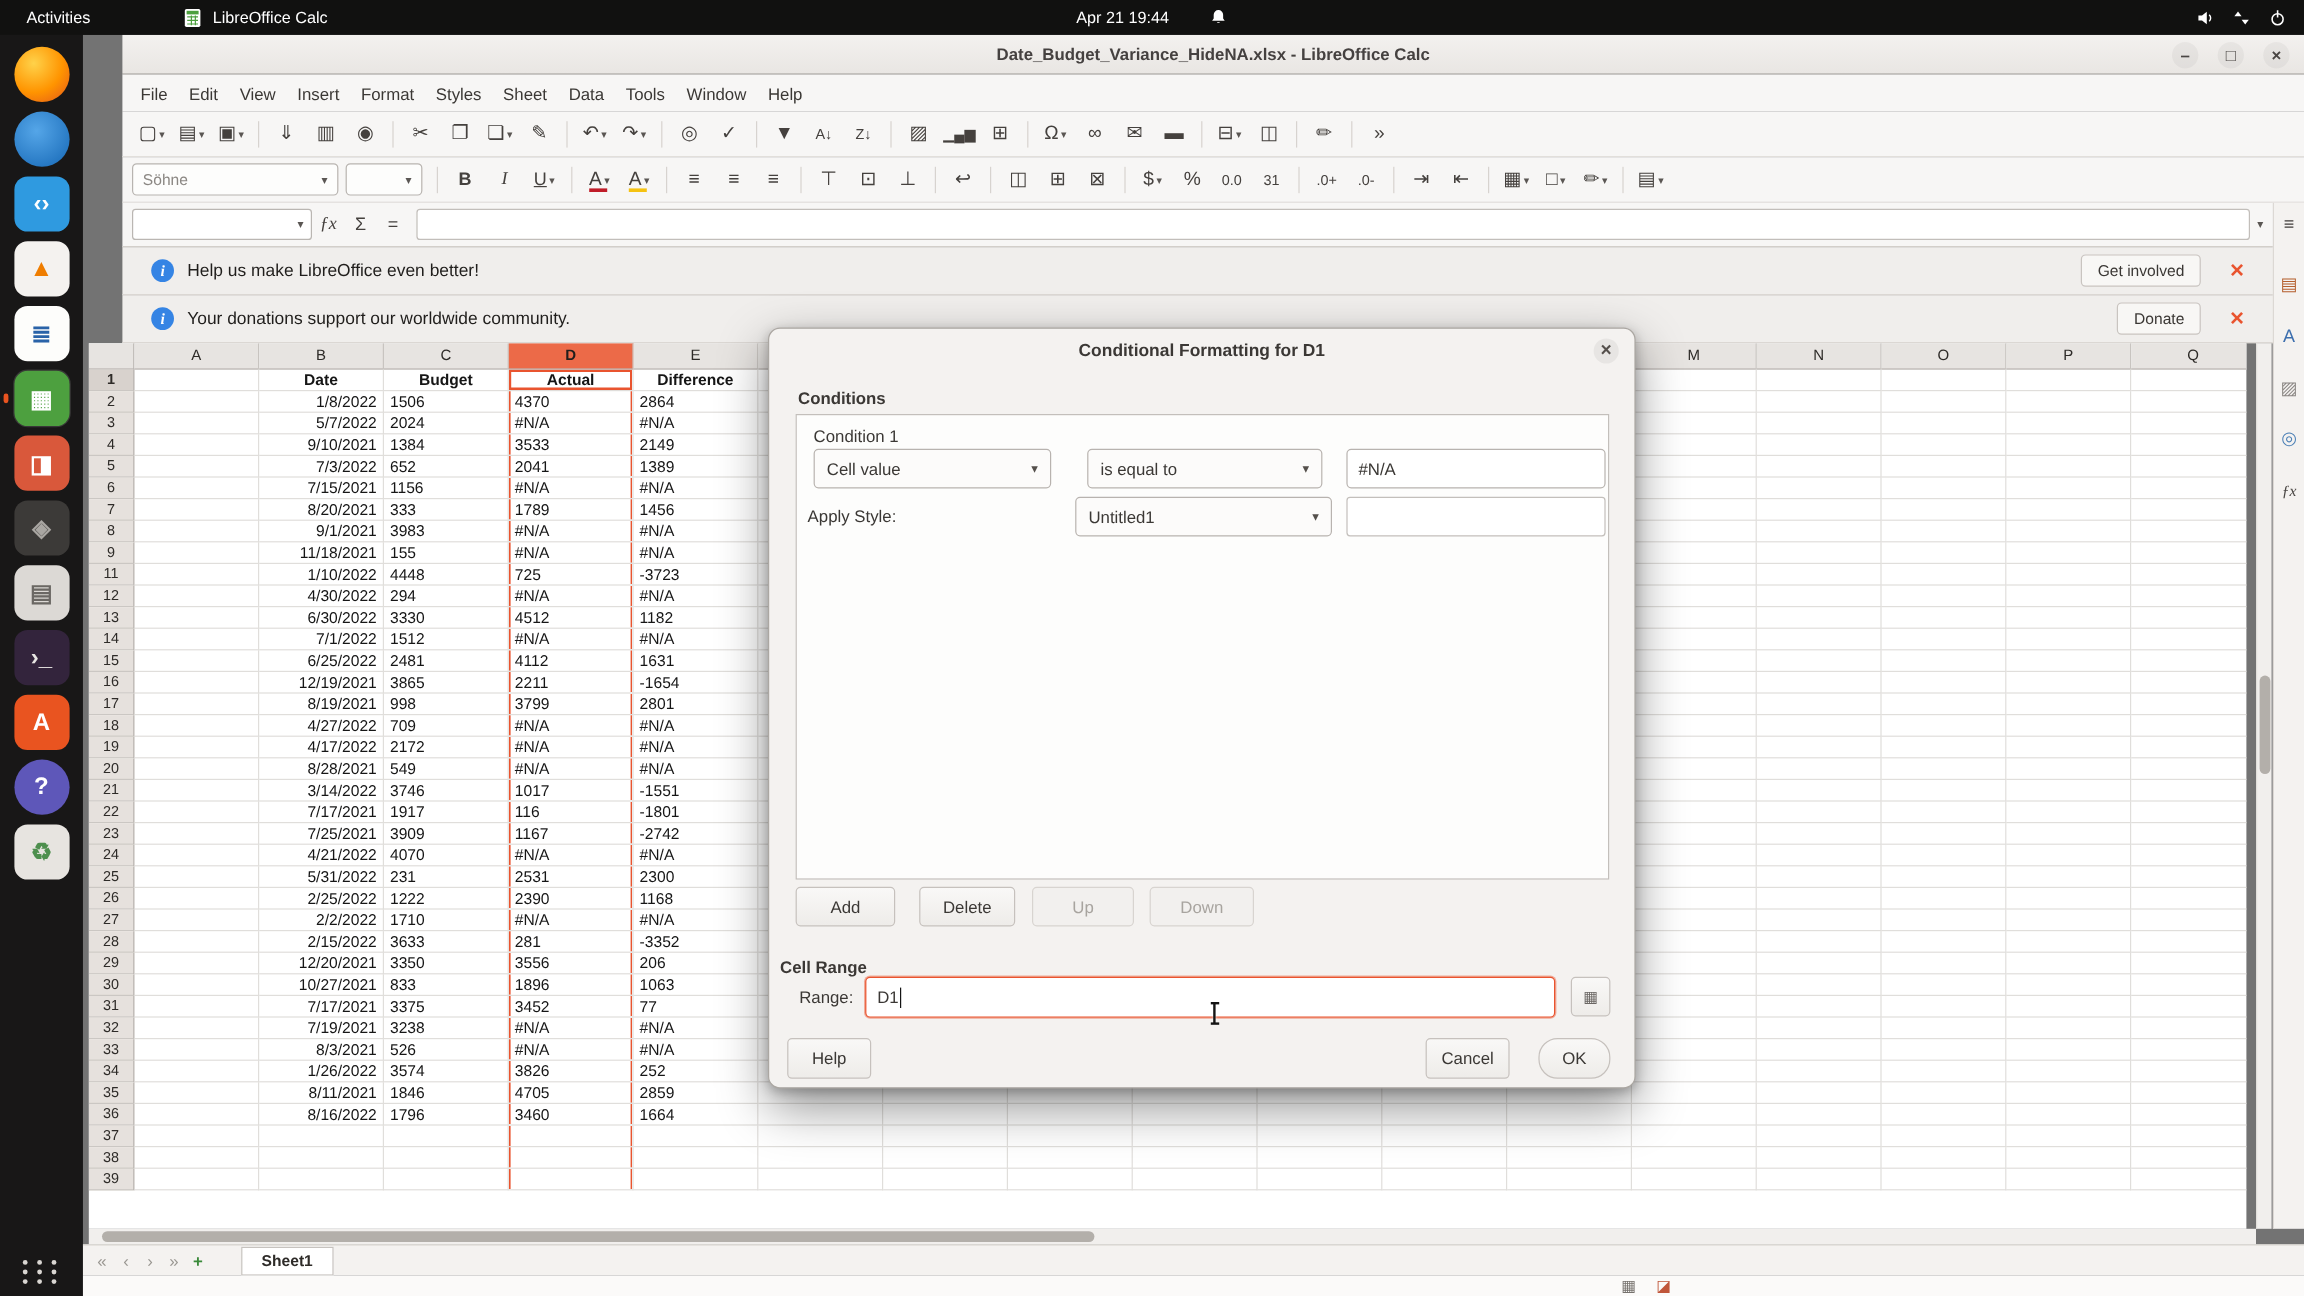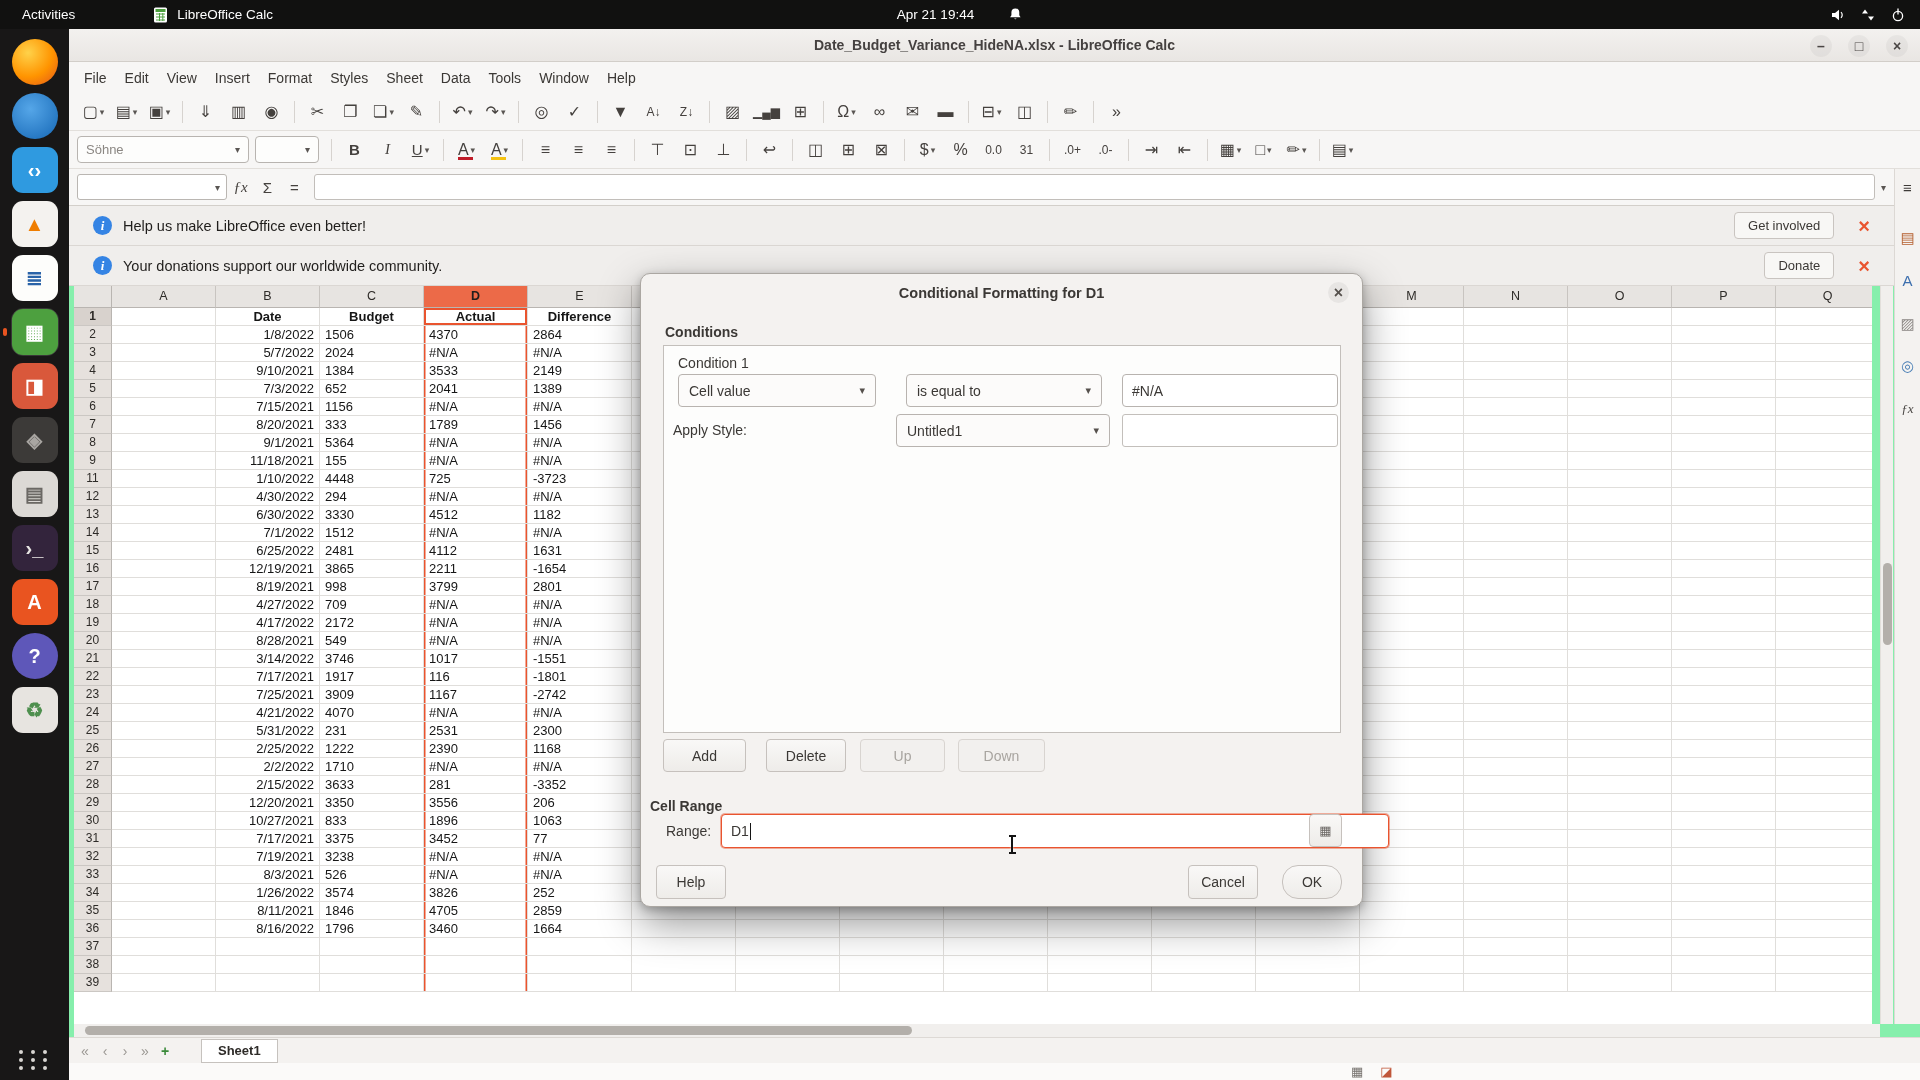--- a/index.html
+++ b/index.html
@@ -22,21 +22,21 @@
   .square-shape { border-radius:11px; }
   .circle-shape { border-radius:50%; }
   .dkitem.active { outline:1px solid rgba(255,255,255,0.14); background-clip:padding-box; }
   .dkitem.active::before { content:""; position:absolute; left:-9px; top:19px; width:4px; height:8px;
             background:#E95420; border-radius:2px; }
   .show-apps { position:absolute; bottom:10px; left:50%; transform:translateX(-50%); display:grid;
             grid-template-columns:repeat(3,8px); grid-gap:4px; }
   .show-apps i { width:4px; height:4px; border-radius:50%; background:#d9d6d2; }
 
   
-  .window { position:absolute; left:69px; top:29px; width:1851px; height:1051px; background:#86efac; }
+  .window { position:absolute; left:69px; top:29px; width:1851px; height:1051px; background:#737373;padding-left:33px; }
   .titlebar { height:33px; background:linear-gradient(#f3f1ef,#e9e6e3); border-bottom:1px solid #d2cec9;
             position:relative; display:flex; align-items:center; justify-content:center;
             font-size:14px; font-weight:700; color:#454140; }
   .win-controls { position:absolute; right:12px; top:0; height:33px; display:flex; align-items:center; gap:16px; }
   .wbtn { width:22px; height:22px; border-radius:50%; display:flex; align-items:center; justify-content:center;
           font-size:14px; color:#4a4644; background:rgba(0,0,0,0.04); }
 
   .menubar { height:31px; display:flex; align-items:center; padding-left:6px; font-size:14px; color:#3b3835;
              background:#f7f6f5; }
   .menu-item { padding:4px 9px; }
@@ -156,21 +156,21 @@
   .dlg-btn { position:absolute; height:33px; background:linear-gradient(#f9f8f7,#eeece9);
              border:1px solid #c6c1bd; border-radius:4px; display:flex; align-items:center;
              justify-content:center; font-size:14px; color:#3b3835; }
   .dlg-btn.disabled { color:#a8a49f; background:#f2f0ee; border-color:#d8d4d0; }
   .btn-add    { left:22px;  top:465px; width:83px; }
   .btn-delete { left:125px; top:465px; width:80px; }
   .btn-up     { left:219px; top:465px; width:85px; }
   .btn-down   { left:317px; top:465px; width:87px; }
   .lbl-cellrange { left:9px; top:524px; }
   .lbl-range { position:absolute; left:25px; top:549px; }
-  .range-input { position:absolute; left:80px; top:540px; width:668px; height:33px; background:#fff;
+  .range-input { position:absolute; left:80px; top:540px; width:575px; height:33px; background:#fff;
                  border:1px solid #E9542F; box-shadow:0 0 0 1px rgba(233,84,47,0.45); border-radius:4px;
                  display:flex; align-items:center; padding:16px 9px; font-size:14px; }
   .caret { display:inline-block; width:1px; height:17px; background:#141414; margin-left:1px; }
   .shrink-btn { left:668px; top:540px; width:33px; height:33px; font-size:13px; color:#6a6663; }
   .btn-help   { left:15px;  top:591px; width:70px; height:34px; }
   .btn-cancel { left:547px; top:591px; width:70px; height:34px; }
   .btn-ok     { left:641px; top:591px; width:60px; height:34px;border-radius:16px; }
 
   
   .ibeam { position:absolute; left:1011px; top:836px; width:2px; height:17px; background:#141414; z-index:100;
@@ -676,21 +676,21 @@
           <div class="cell"></div>
           <div class="cell"></div>
           <div class="cell"></div>
           <div class="cell"></div>
           <div class="cell"></div>
         </div>
         <div class="grow">
           <div class="rowh">8</div>
           <div class="cell"></div>
           <div class="cell date">9/1/2021</div>
-          <div class="cell num">5364</div>
+          <div class="cell num">3983</div>
           <div class="cell num colD">#N/A</div>
           <div class="cell num">#N/A</div>
           <div class="cell"></div>
           <div class="cell"></div>
           <div class="cell"></div>
           <div class="cell"></div>
           <div class="cell"></div>
           <div class="cell"></div>
           <div class="cell"></div>
           <div class="cell"></div>

